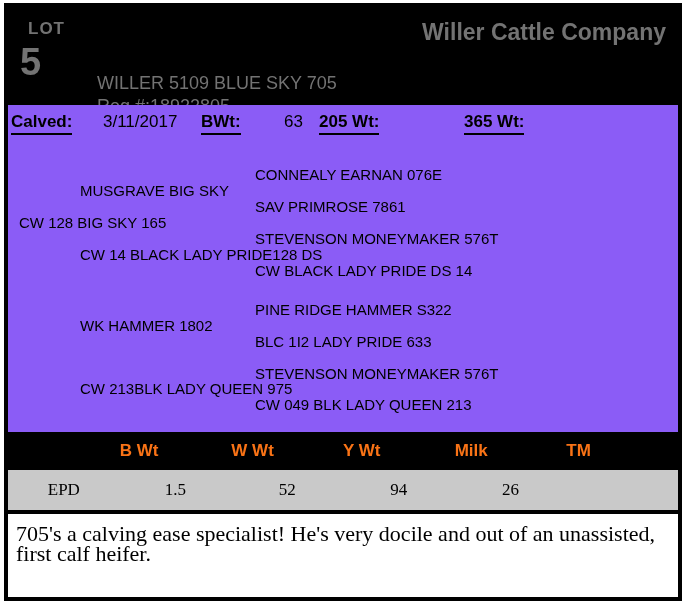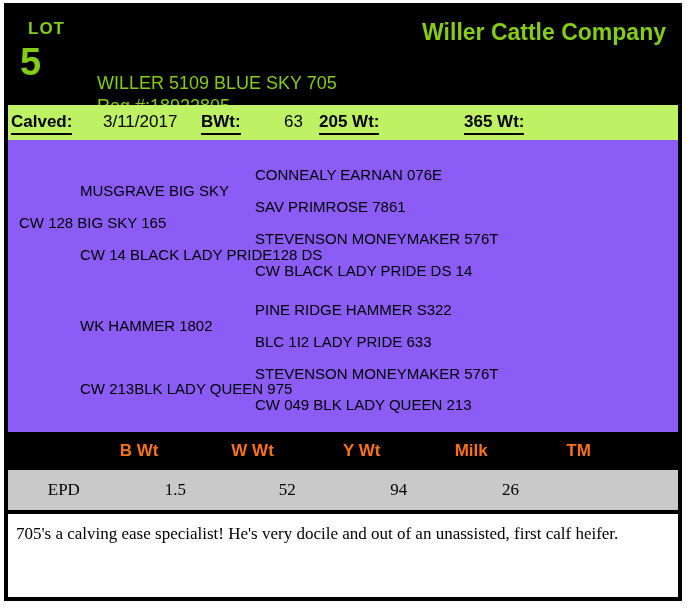--- a/index.html
+++ b/index.html
@@ -2,41 +2,41 @@
 <html><head>
 <meta charset="utf-8">
 <style>
   html,body{margin:0;padding:0;background:#ffffff;width:691px;height:609px;overflow:hidden;}
   body{font-family:"Liberation Sans", sans-serif;color:#000;}
   .card{
     position:relative;margin:3px 0 0 4px;width:678px;height:598px;
     border:4px solid #000;box-sizing:border-box;background:#fff;
   }
   
-  .header{height:98px;background:#000;color:#84cc16;display:flex;}
+  .header{height:98px;background:#000;color:#737373;display:flex;}
   .lot-block{width:84px;flex:0 0 84px;}
   .lot-label{margin:12px 0 0 20px;font-size:17px;font-weight:bold;letter-spacing:1px;}
   .lot-number{margin:3px 0 0 12px;font-size:38px;font-weight:bold;line-height:40px;}
   .header-right{flex:1;display:flex;flex-direction:column;}
   .company-title{margin-top:7px;font-size:23px;font-weight:bold;line-height:36px;text-align:right;padding-right:12px;white-space:nowrap;}
   .white-rule{height:4px;background:#fff;margin-top:12px;}
   .name-row{display:flex;justify-content:space-between;margin-top:10px;padding:0 5px 0 5px;font-size:18px;font-weight:normal;line-height:23px;flex-direction:column;}
   
-  .info-bar{position:relative;height:35px;background:#bef264;font-size:17px;}
+  .info-bar{position:relative;height:35px;background:#8b5cf6;font-size:17px;}
   .info-bar span{position:absolute;top:7px;white-space:nowrap;}
   .info-bar .lbl{font-weight:bold;border-bottom:2px solid #000;padding-bottom:1px;}
   
   .pedigree{position:relative;height:292px;background:#8b5cf6;}
   .ped-line{position:absolute;font-size:15px;white-space:nowrap;line-height:16px;}
   
   .epd-header{height:38px;background:#000;display:grid;grid-template-columns:repeat(6,1fr);align-items:center;color:#f97316;font-size:17px;font-weight:bold;}
   .epd-row{height:40px;background:#c9c9c9;display:grid;grid-template-columns:repeat(6,1fr);align-items:center;text-align:center;font-family:"Liberation Serif", serif;font-size:17px;}
   .divider{height:4px;background:#000;}
   
-  .comment-box{height:83px;background:#fff;padding:10px 8px 0 8px;box-sizing:border-box;font-family:"Liberation Serif", serif;font-size:17px;line-height:20px;}
+  .comment-box{height:83px;background:#fff;padding:10px 8px 0 8px;box-sizing:border-box;font-family:"Liberation Serif", serif;font-size:22px;line-height:20px;}
 </style>
 </head>
 <body>
 
 <div class="card">
 
   <div class="header">
     <div class="lot-block">
       <div class="lot-label">LOT</div>
       <div class="lot-number">5</div>

